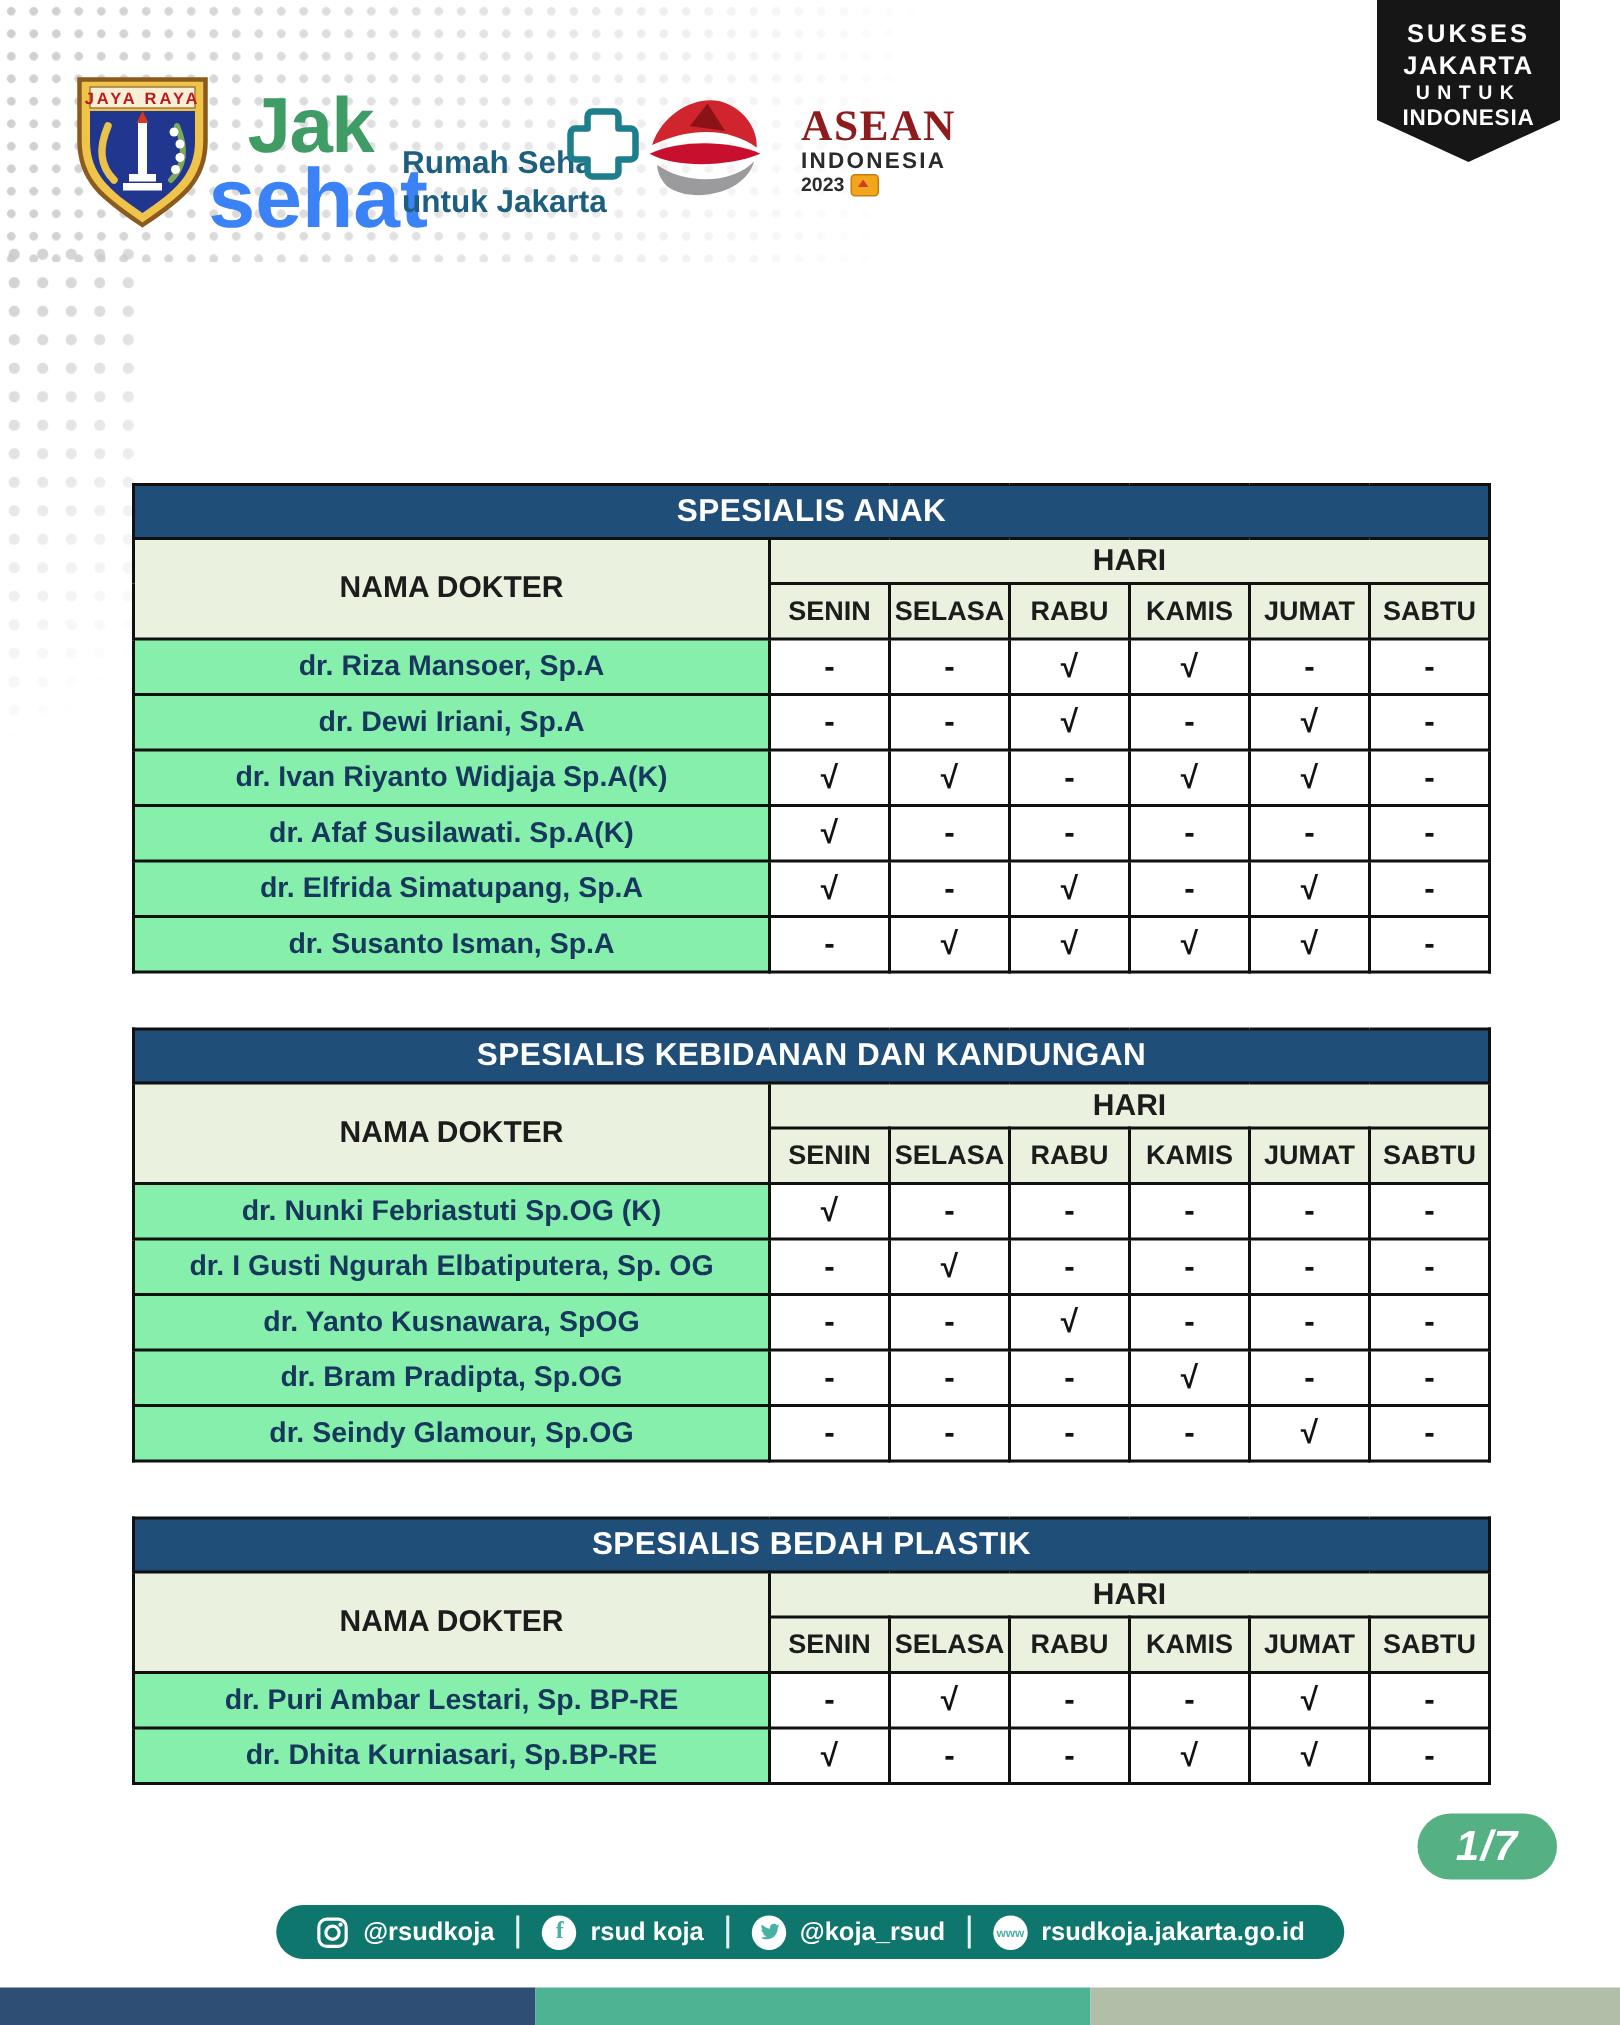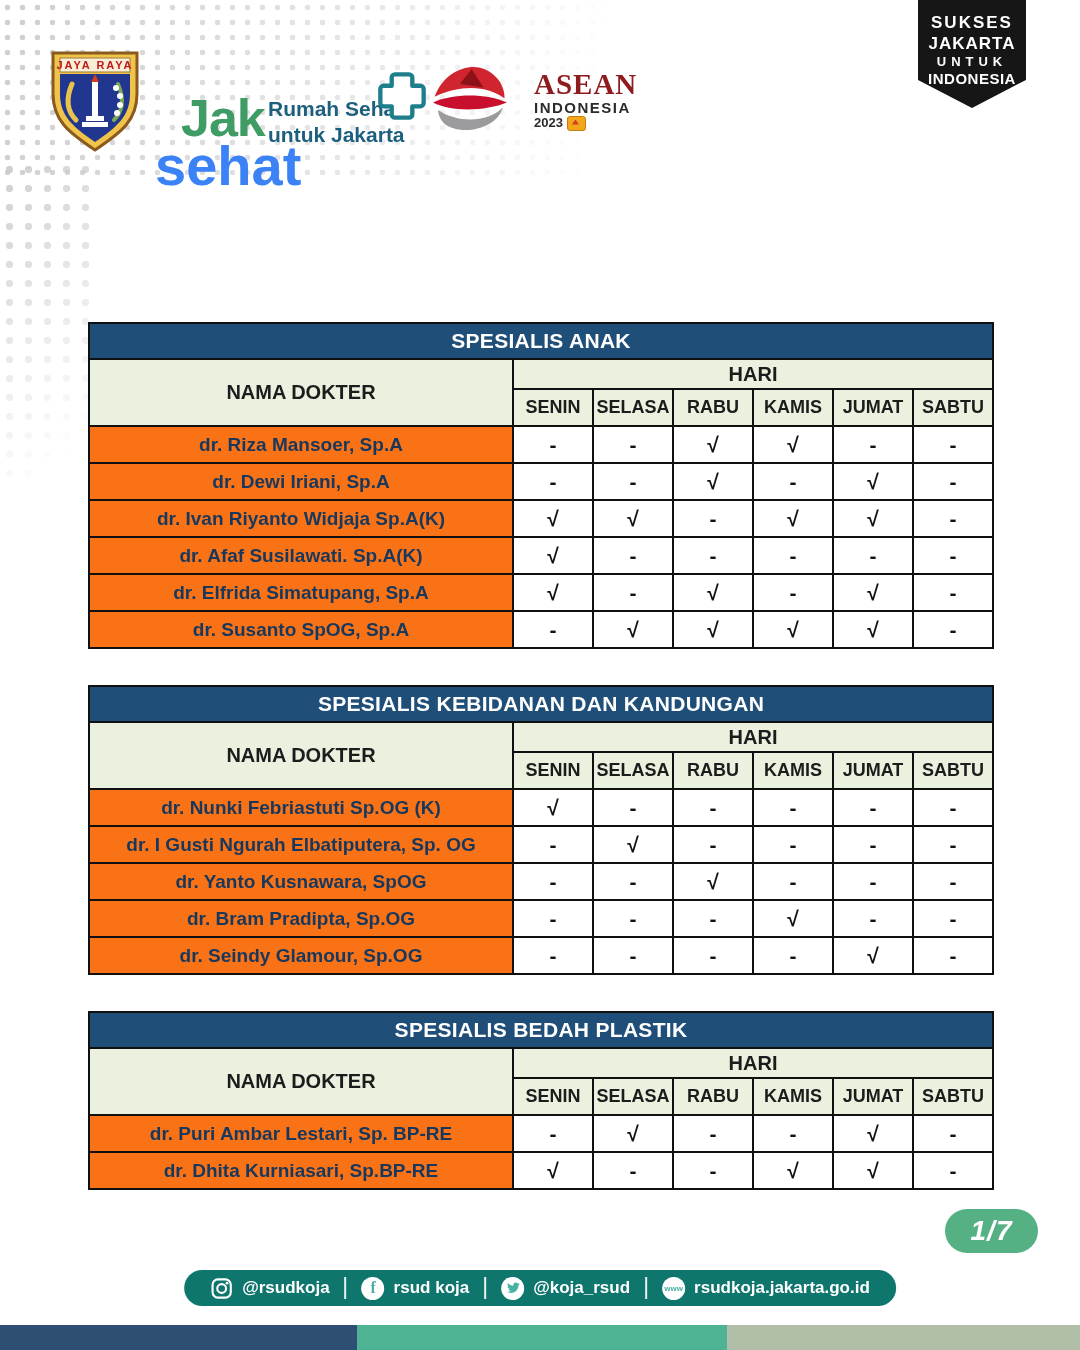--- a/index.html
+++ b/index.html
@@ -11,34 +11,34 @@
     background-size:15px 15px;
     -webkit-mask-image:linear-gradient(100deg,rgba(0,0,0,.95) 0%,rgba(0,0,0,.5) 50%,transparent 88%);
     mask-image:linear-gradient(100deg,rgba(0,0,0,.95) 0%,rgba(0,0,0,.5) 50%,transparent 88%);}
   .dots-b{position:absolute;left:0;top:160px;width:100px;height:330px;
     background-image:radial-gradient(circle,#c9c9c9 3.4px,transparent 4px);
     background-size:19px 19px;
     -webkit-mask-image:linear-gradient(135deg,rgba(0,0,0,.9),transparent 85%);
     mask-image:linear-gradient(135deg,rgba(0,0,0,.9),transparent 85%);}
   
   .crest{position:absolute;left:48px;top:48px;width:94px;height:104px;}
-  .jak{position:absolute;left:155px;top:58px;line-height:1;margin-top:34px;}
+  .jak{position:absolute;left:139px;top:58px;line-height:1;}
   .jak .l1{font-size:52px;font-weight:bold;color:#3f9c64;letter-spacing:-1px;margin-left:26px;}
   .jak .l2{font-size:56px;font-weight:bold;color:#3b82f6;letter-spacing:0px;margin-top:-6px;}
   .tagline{position:absolute;left:268px;top:96px;color:#1d5f7e;font-weight:bold;font-size:21px;line-height:1.25;}
   .plus-sm{position:absolute;left:376px;top:70px;width:52px;height:52px;}
   .asean{position:absolute;left:428px;top:58px;display:flex;align-items:center;}
   .asean svg{width:84px;height:84px;}
   .asean-text{margin-left:22px;line-height:1.05;}
   .asean-text .a1{font-family:"Liberation Serif",serif;font-weight:bold;font-size:29px;color:#8e1b1e;letter-spacing:1px;}
   .asean-text .a2{font-size:15px;color:#2b2b2b;font-weight:bold;letter-spacing:1.5px;}
   .asean-text .a3{font-size:13px;color:#2b2b2b;font-weight:bold;display:flex;align-items:center;gap:4px;}
   .emblem{display:inline-block;width:17px;height:13px;background:#f2a71b;border-radius:3px;border:1px solid #c87d10;position:relative;}
   .emblem:after{content:"";position:absolute;left:4px;top:3px;width:7px;height:5px;background:#d43c2a;clip-path:polygon(50% 0,100% 100%,0 100%);}
-  .badge{position:absolute;left:918px;top:0;width:108px;height:108px;background:#161616;
+  .badge{position:absolute;left:918px;top:0;width:122px;height:108px;background:#161616;
     clip-path:polygon(0 0,100% 0,100% 74%,50% 100%,0 74%);
     color:#fff;text-align:center;padding-top:13px;box-sizing:border-box;line-height:1.22;}
   .badge .b1{font-size:17px;font-weight:bold;letter-spacing:2px;}
   .badge .b2{font-size:17px;font-weight:bold;letter-spacing:1px;}
   .badge .b3{font-size:13px;font-weight:bold;letter-spacing:5px;}
   .badge .b4{font-size:15px;font-weight:bold;letter-spacing:.5px;}
   
   .title-wrap{position:absolute;left:150px;top:172px;width:786px;height:128px;}
   .title-border{position:absolute;inset:0;border-radius:38px;padding:4px;box-sizing:border-box;
     background:linear-gradient(90deg,#17375d,#0d98a0);}
@@ -58,21 +58,21 @@
   .tables{position:absolute;left:88px;top:322px;width:904px;}
   table.sched{border-collapse:collapse;width:904px;table-layout:fixed;margin-bottom:36px;}
   table.sched col.cdoc{width:424px;}
   table.sched col.cday{width:80px;}
   table.sched th,table.sched td{border:2px solid #101010;padding:0;text-align:center;vertical-align:middle;}
   .section-title{background:#1f4e79;color:#ffffff;font-size:21px;font-weight:bold;height:34px;letter-spacing:.3px;}
   .doctor-head,.hari-head,.day-head{background:#eaf1de;color:#1c1c1c;font-weight:bold;}
   .doctor-head{font-size:20px;}
   .hari-head{font-size:20px;height:28px;}
   .day-head{font-size:18px;height:35px;}
-  .doctor-cell{background:#f97316;color:#17375d;font-weight:bold;font-size:19px;height:35px;}
+  .doctor-cell{background:#86efac;color:#17375d;font-weight:bold;font-size:19px;height:35px;}
   .day-cell{background:#ffffff;color:#121212;font-weight:bold;font-size:21px;}
   
   .page-pill{position:absolute;left:945px;top:1209px;width:93px;height:44px;border-radius:22px;
     background:#55b183;color:#fff;font-size:28px;font-weight:bold;font-style:italic;
     display:flex;align-items:center;justify-content:center;letter-spacing:1px;}
   
   .social{position:absolute;left:50%;top:1270px;transform:translateX(-50%);height:36px;
     background:#0f766e;border-radius:18px;display:flex;align-items:center;padding:0 26px;color:#fff;}
   .social-item{display:flex;align-items:center;gap:9px;font-size:17px;font-weight:bold;white-space:nowrap;}
   .sep{width:2px;height:22px;background:#ffffff;margin:0 15px;opacity:.9;}
@@ -217,21 +217,21 @@
           <tr>
             <td class="doctor-cell">dr. Elfrida Simatupang, Sp.A</td>
             <td class="day-cell">√</td>
             <td class="day-cell">-</td>
             <td class="day-cell">√</td>
             <td class="day-cell">-</td>
             <td class="day-cell">√</td>
             <td class="day-cell">-</td>
           </tr>
           <tr>
-            <td class="doctor-cell">dr. Susanto SpOG, Sp.A</td>
+            <td class="doctor-cell">dr. Susanto Isman, Sp.A</td>
             <td class="day-cell">-</td>
             <td class="day-cell">√</td>
             <td class="day-cell">√</td>
             <td class="day-cell">√</td>
             <td class="day-cell">√</td>
             <td class="day-cell">-</td>
           </tr>
         </tbody>
       </table>
       <table class="sched">

